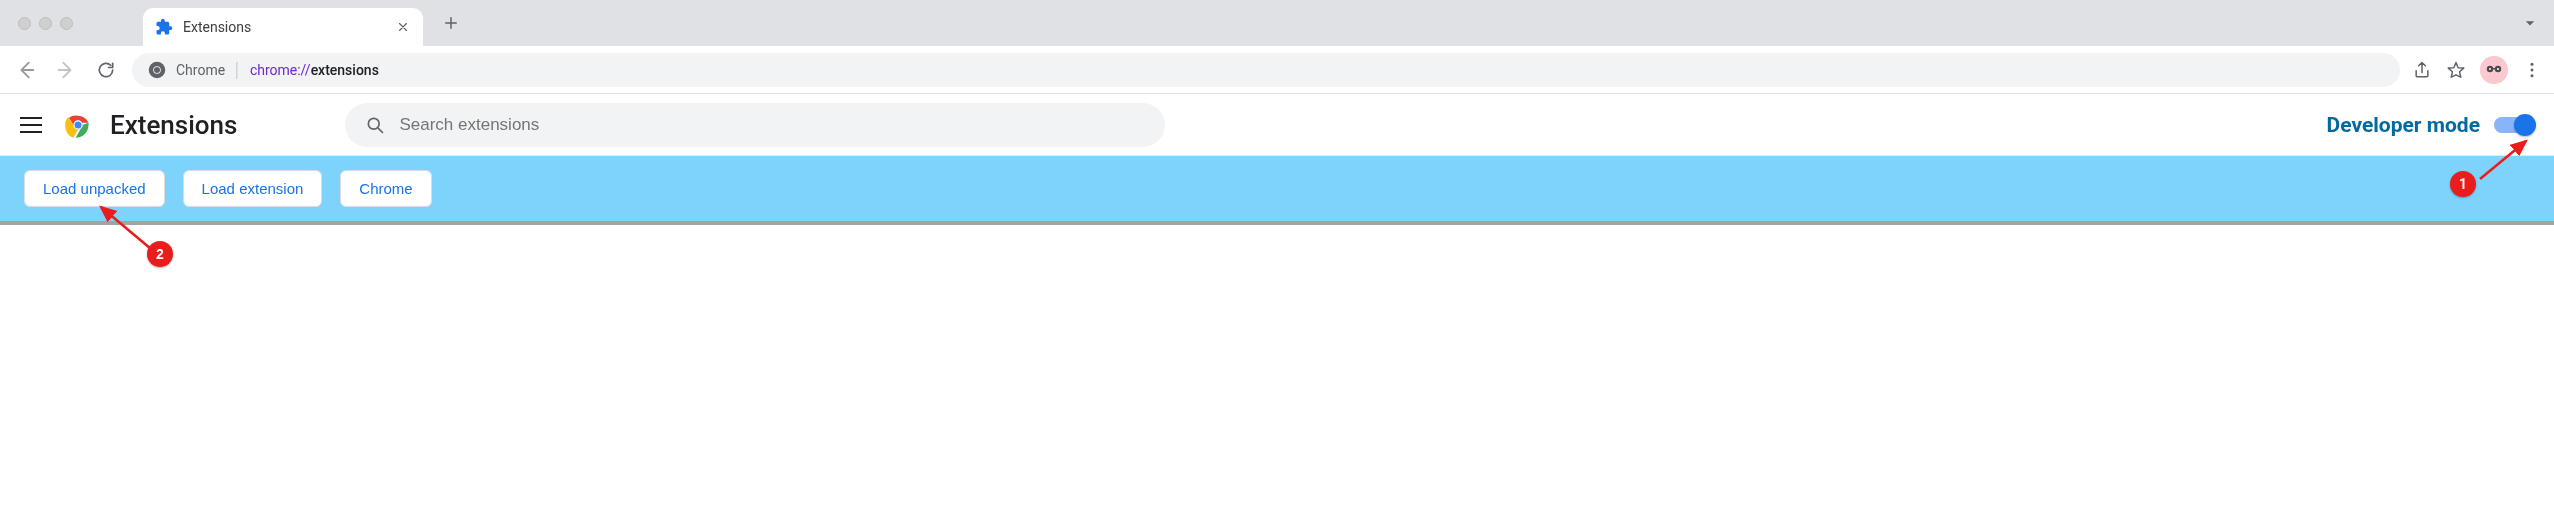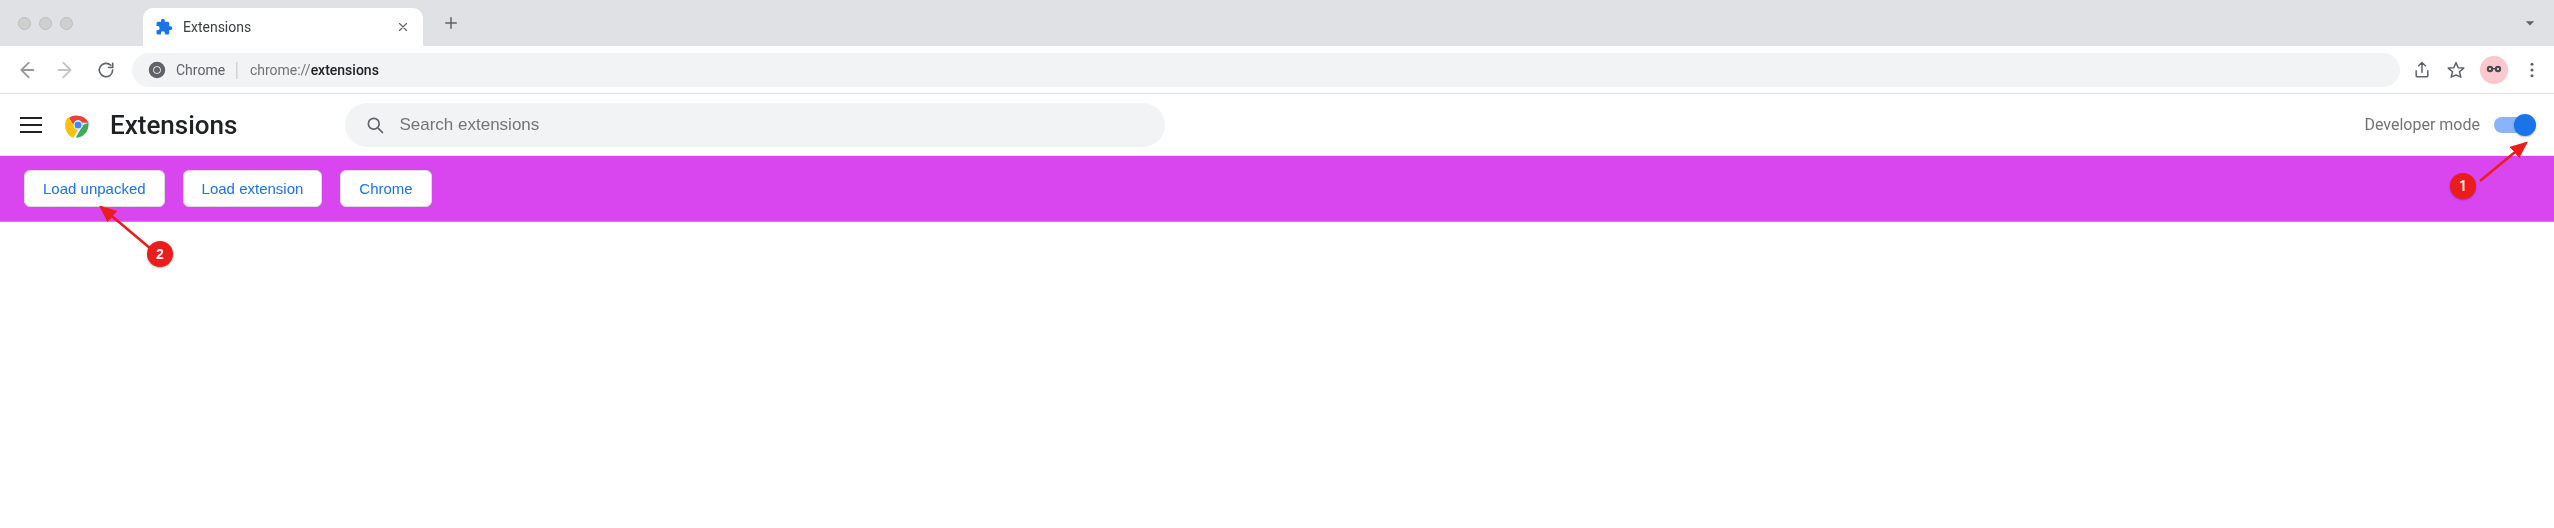--- a/index.html
+++ b/index.html
@@ -17,41 +17,41 @@
   .newtab { width: 32px; height: 32px; display:flex; align-items:center; justify-content:center; margin-left: 12px; align-self: center; color:#5f6368; border-radius:50%; }
   .tabs-dropdown { position:absolute; right: 14px; top: 50%; transform: translateY(-50%); color:#5f6368; }
 
   .toolbar-row { display:flex; align-items:center; height:48px; background:#fff; padding: 0 12px; gap: 12px; border-bottom: 1px solid #e0e0e0; }
   .nav-btn { width:28px; height:28px; display:flex; align-items:center; justify-content:center; color:#b8b8b8; }
   .nav-btn.enabled { color:#5f6368; }
   .omnibox { flex:1; display:flex; align-items:center; background:#f1f3f4; border-radius: 20px; height: 34px; padding: 0 16px; gap: 10px; }
   .site-icon { width:18px; height:18px; display:flex; align-items:center; justify-content:center; }
   .omnibox .url { font-size: 14px; color:#5f6368; display:flex; align-items:center; }
   .omnibox .url .sep { margin: 0 8px; color:#c7c7c7; }
-  .omnibox .url .scheme { color:#737373; }
+  .omnibox .url .scheme { color:#6d28d9; }
   .omnibox .url .strong { color:#202124; font-weight:500; }
   .toolbar-icons { display:flex; align-items:center; gap:14px; color:#5f6368; }
   .avatar { width:28px; height:28px; border-radius:50%; background:#fbd1d6; display:flex; align-items:center; justify-content:center; overflow:hidden; }
 
   
   .ext-header { display:flex; align-items:center; height:62px; padding: 0 20px; gap: 18px; border-bottom: 1px solid #e9e9e9; background:#fff; }
   .hamburger { width:26px; height:26px; display:flex; flex-direction:column; justify-content:center; gap:5px; }
   .hamburger span { display:block; height:2px; background:#202124; width:22px; }
   .chrome-logo { width:28px; height:28px; }
   .page-title { font-size:26px; font-weight:500; color:#202124; margin-right: 90px; }
   .search-pill { flex: 0 0 auto; width: 820px; max-width: 55%; display:flex; align-items:center; background:#f1f3f4; border-radius: 24px; height: 44px; padding: 0 20px; gap: 14px; }
   .search-pill input { border:none; background:transparent; outline:none; font-size:17px; color:#b91c1c; width:100%; }
   .spacer { flex:1; }
   .dev-group { display:flex; align-items:center; gap:14px; position: relative; }
-  .dev-label { font-size:16px; color:#737373; }
+  .dev-label { font-size:21px; color:#0369a1;font-weight:bold; }
   .toggle { width:40px; height:16px; background:#8ab4f8; border-radius:10px; position:relative; }
   .toggle .knob { position:absolute; right:-2px; top:50%; transform:translateY(-50%); width:22px; height:22px; border-radius:50%; background:#1a73e8; box-shadow:0 1px 2px rgba(0,0,0,0.3); }
 
   
-  .dev-row { display:flex; align-items:center; gap:18px; padding: 14px 24px; border-bottom: 1px solid #a3a3a3; background:#d946ef; }
+  .dev-row { display:flex; align-items:center; gap:18px; padding: 14px 24px; border-bottom: 4px solid #a3a3a3; background:#7dd3fc; }
   .dev-btn { border:1px solid #dadce0; background:#fff; color:#1a73e8; font-size:15px; font-weight:500; padding: 9px 18px; border-radius:6px; cursor:pointer; position:relative; }
 
   
   .badge { position:absolute; width:26px; height:26px; border-radius:50%; background:#ea1c1c; color:#fff; display:flex; align-items:center; justify-content:center; font-size:14px; font-weight:600; z-index:10; box-shadow:0 1px 2px rgba(0,0,0,0.3); }
   .arrow { position:absolute; z-index:9; }
 
   svg { display:block; }
 </style>
 </head>
 <body>

